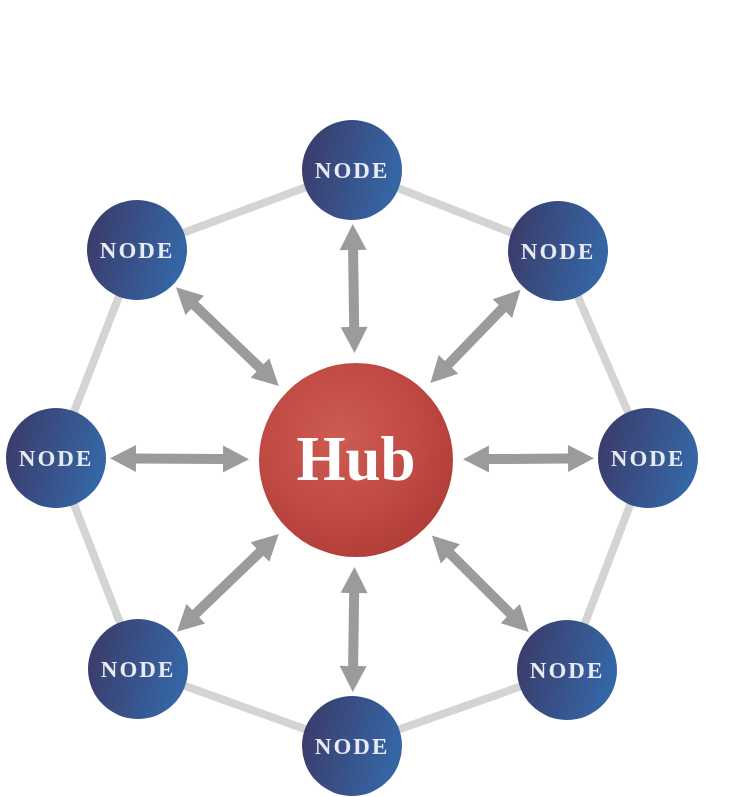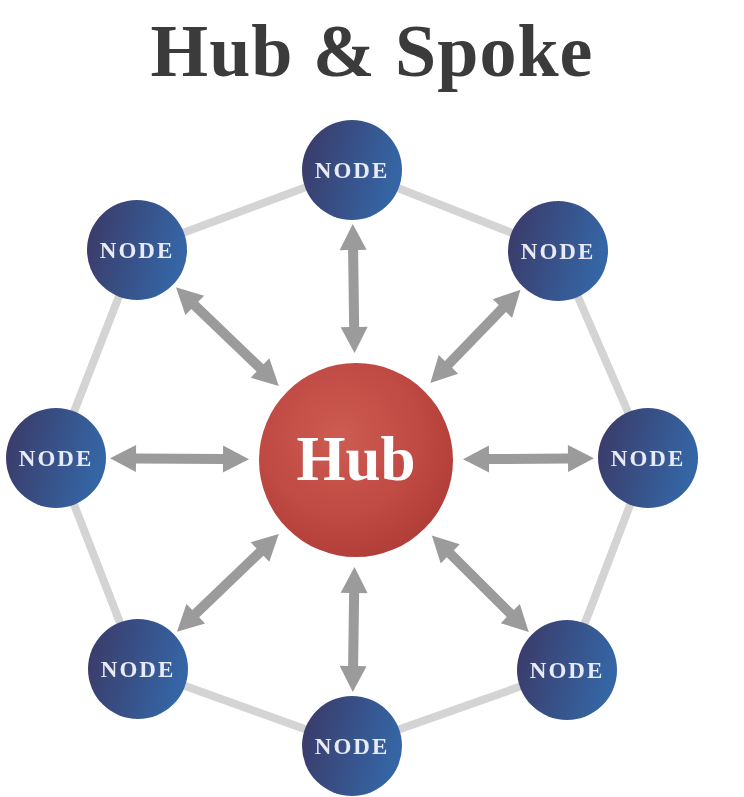--- a/index.html
+++ b/index.html
@@ -31,21 +31,20 @@
     font-weight:700;
     font-size:23px;
     letter-spacing:2px;
     text-anchor:middle;
   }
 </style>
 </head>
 <body>
 
 <div class="stage">
-  <div class="title" style="color: rgb(59, 59, 59);">Hub &amp; Spoke</div>
 
   <svg class="diagram-svg" width="744" height="797" viewBox="0 0 744 797">
     <defs>
       <radialGradient id="hubGrad" cx="42%" cy="38%" r="72%">
         <stop offset="0%" stop-color="#cd5c52"></stop>
         <stop offset="55%" stop-color="#c04a44"></stop>
         <stop offset="100%" stop-color="#ad3a35"></stop>
       </radialGradient>
       <linearGradient id="nodeGrad" x1="0" y1="0" x2="1" y2="0.25">
         <stop offset="0%" stop-color="#3b3865"></stop>

